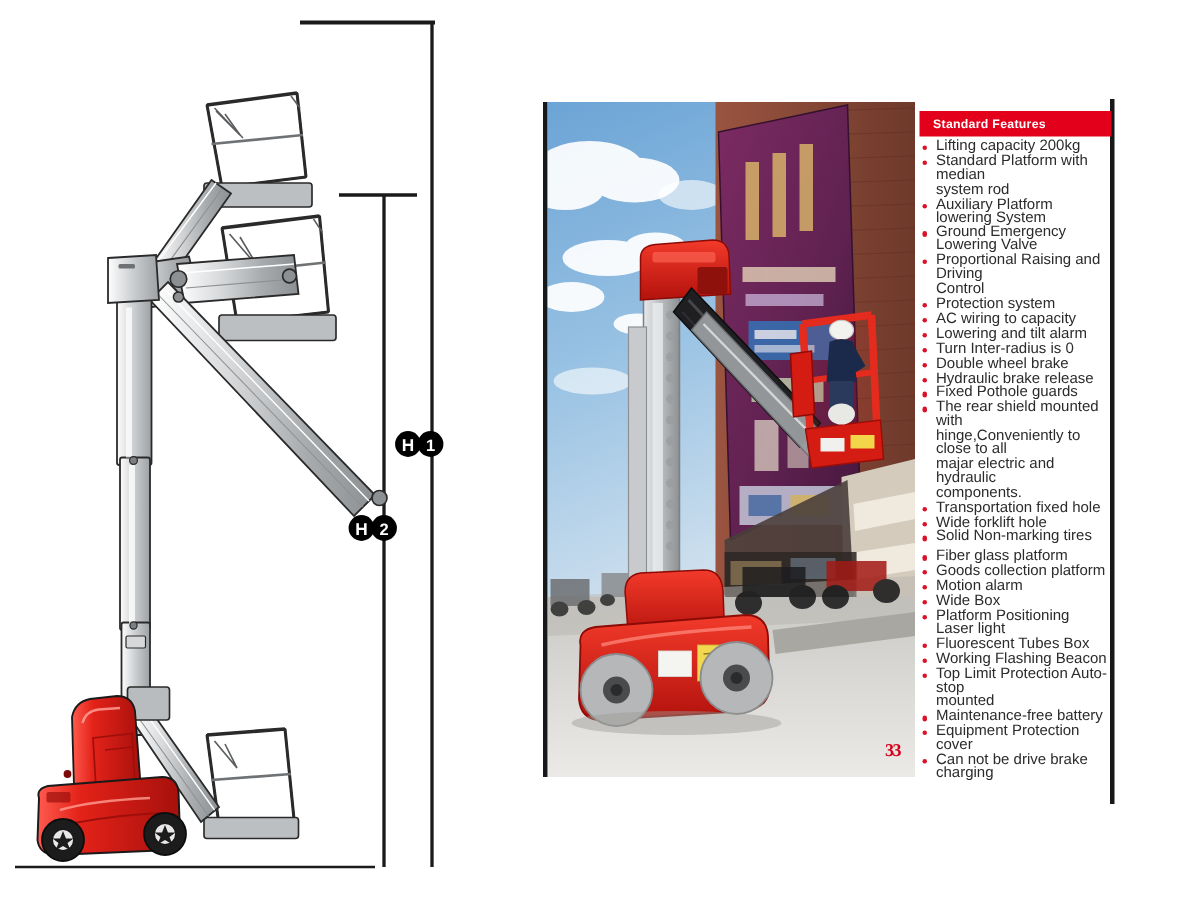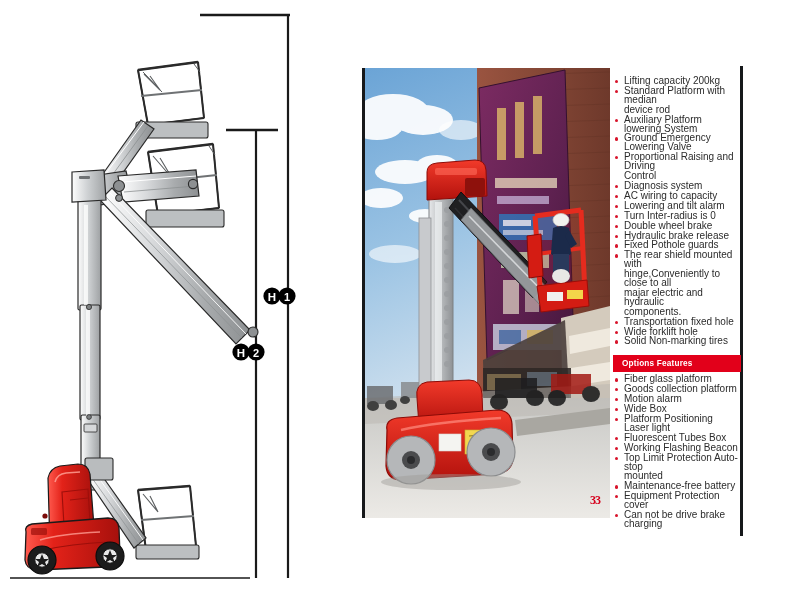--- a/index.html
+++ b/index.html
@@ -383,45 +383,45 @@
           <circle cx="126" cy="384" r="9" fill="#4a4b4d"></circle>
           <circle cx="126" cy="384" r="4" fill="#2a2b2d"></circle>
         </g>
         <ellipse cx="86" cy="414" rx="70" ry="8" fill="#9d9b96" opacity=".45"></ellipse>
       </svg>
       <div class="page-num">33</div>
     </div>
 
     <div class="features">
 
+      <div class="feat-head">Standard Features</div>
       <ul class="feat-list">
         <li>Lifting capacity 200kg</li>
         <li>Standard Platform with median</li>
-        <li class="cont">device rod</li>
+        <li class="cont">system rod</li>
         <li>Auxiliary Platform lowering System</li>
         <li>Ground Emergency Lowering Valve</li>
         <li>Proportional Raising and Driving</li>
         <li class="cont">Control</li>
-        <li>Diagnosis system</li>
+        <li>Protection system</li>
         <li>AC wiring to capacity</li>
         <li>Lowering and tilt alarm</li>
         <li>Turn Inter-radius is 0</li>
         <li>Double wheel brake</li>
         <li>Hydraulic brake release</li>
         <li>Fixed Pothole guards</li>
         <li>The rear shield mounted with</li>
         <li class="cont">hinge,Conveniently to close to all</li>
         <li class="cont">majar electric and hydraulic</li>
         <li class="cont">components.</li>
         <li>Transportation fixed hole</li>
         <li>Wide forklift hole</li>
         <li>Solid Non-marking  tires</li>
       </ul>
 
-      <div class="feat-head opt">Options Features</div>
       <ul class="feat-list">
         <li>Fiber glass platform</li>
         <li>Goods collection platform</li>
         <li>Motion alarm</li>
         <li>Wide Box</li>
         <li>Platform Positioning Laser light</li>
         <li>Fluorescent Tubes Box</li>
         <li>Working Flashing Beacon</li>
         <li>Top Limit Protection Auto-stop</li>
         <li class="cont">mounted</li>

